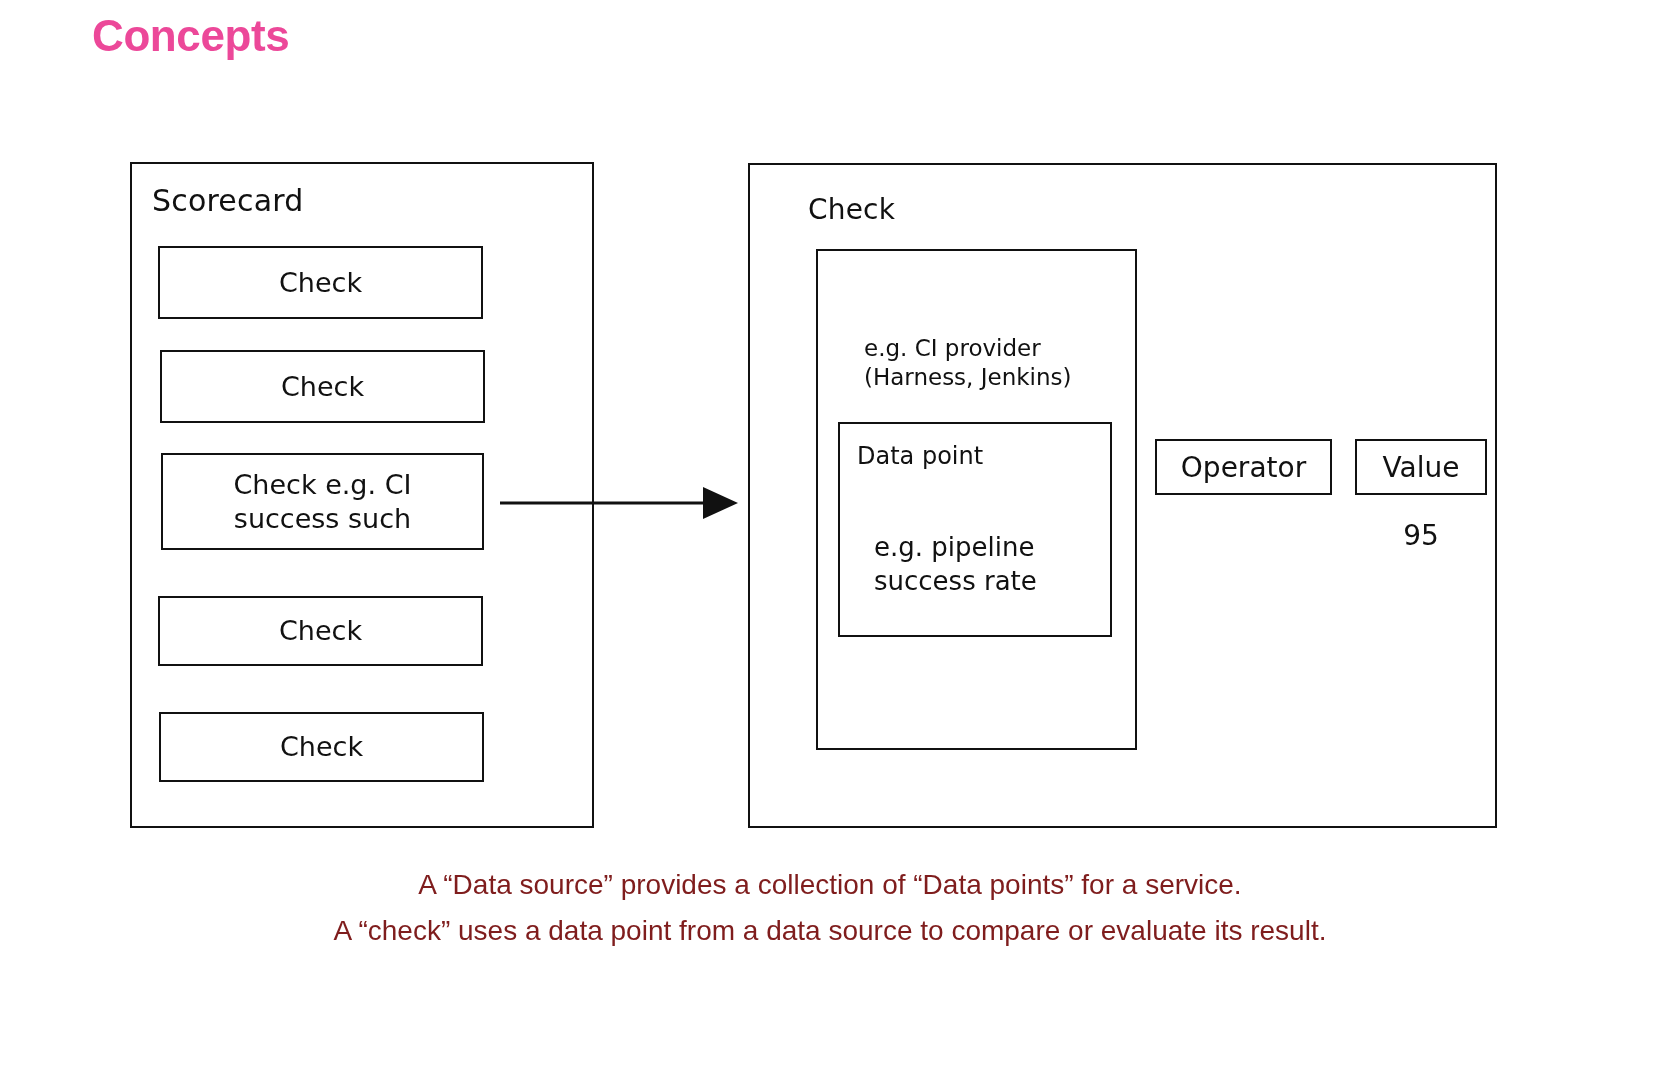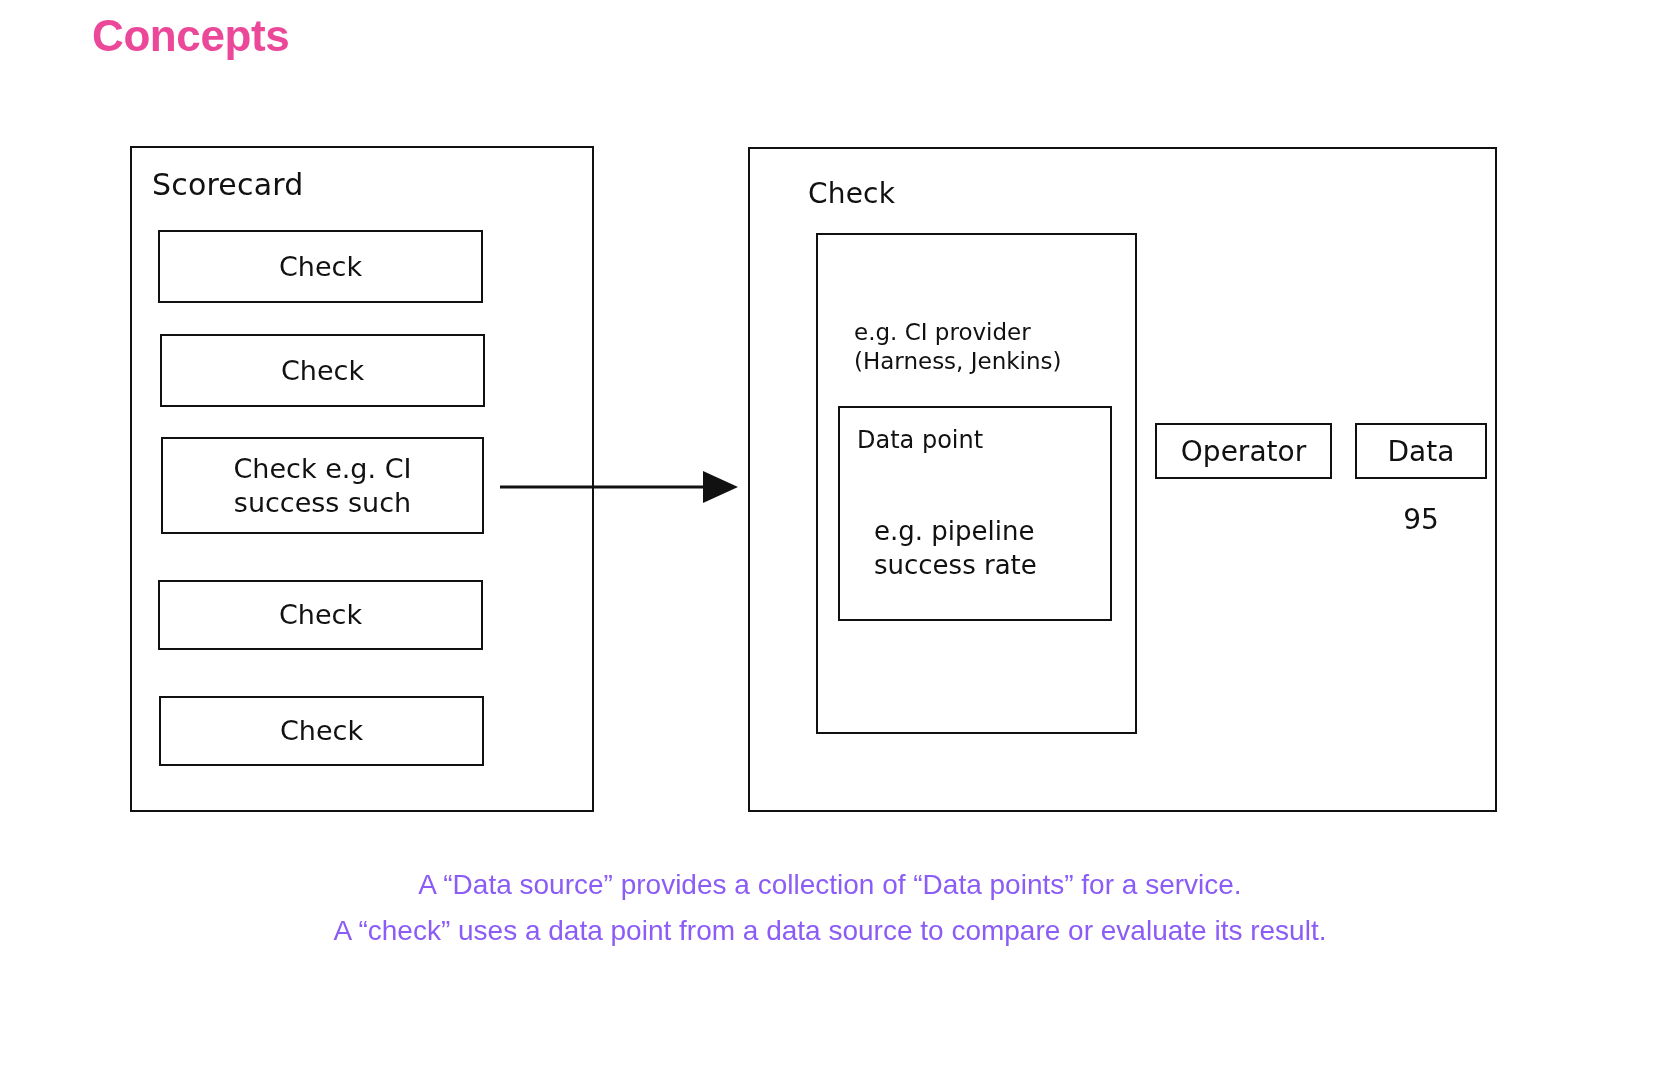--- a/index.html
+++ b/index.html
@@ -26,21 +26,21 @@
     font-weight: bold;
     color: #ec4899;
     letter-spacing: -0.4px;
     line-height: 1.1;
   }
 
   
   .diagram {
     position: absolute;
     left: 0;
-    top: 0;
+    top: 16px;
     width: 1660px;
     height: 986px;
   }
 
   
   .hbox {
     position: absolute;
     box-sizing: border-box;
     border: 2.4px solid #111111;
     background: #ffffff;
@@ -72,20 +72,21 @@
   .box-title {
     font-size: 27px;
   }
   .box-title-lg {
     font-size: 32px;
     letter-spacing: 0.3px;
   }
   .note {
     font-size: 23px;
     line-height: 1.28;
+    margin-left: 10px;
   }
   .note-sm {
     font-size: 26px;
     line-height: 1.3;
   }
   .value-num {
     font-size: 28px;
   }
 
   .centered-text {
@@ -107,21 +108,21 @@
     height: 60px;
   }
 
   
   .caption {
     position: absolute;
     left: 0;
     top: 862px;
     width: 1660px;
     text-align: center;
-    color: #8b5cf6;
+    color: #7f1d1d;
     font-family: "Liberation Sans", sans-serif;
     font-size: 28px;
     line-height: 46px;
   }
   .caption div {
     white-space: pre;
   }
 </style>
 </head>
 <body>
@@ -169,21 +170,21 @@
 
   <div class="lbl hand" style="left:857px; top:426px; font-size:24px;">Data point</div>
 
   <div class="lbl hand note-sm" style="left:874px; top:515px;">e.g. pipeline
 success rate</div>
 
   <div class="hbox thin" style="left:1155px; top:423px; width:177px; height:56px;"></div>
   <div class="centered-text hand" style="left:1155px; top:423px; width:177px; height:56px; font-size:28px;border-radius:9px;">Operator</div>
 
   <div class="hbox thin" style="left:1355px; top:423px; width:132px; height:56px;"></div>
-  <div class="centered-text hand" style="left:1355px; top:423px; width:132px; height:56px; font-size:28px;">Data</div>
+  <div class="centered-text hand" style="left:1355px; top:423px; width:132px; height:56px; font-size:28px;">Value</div>
   <div class="centered-text hand value-num" style="left:1355px; top:500px; width:132px; height:38px;">95</div>
 
 </div>
 
 <div class="caption">
   <div>A “Data source” provides a collection of “Data points” for a service.</div>
   <div>A “check” uses a data point from a data source to compare or evaluate its result.</div>
 </div>
 
 </body></html>

